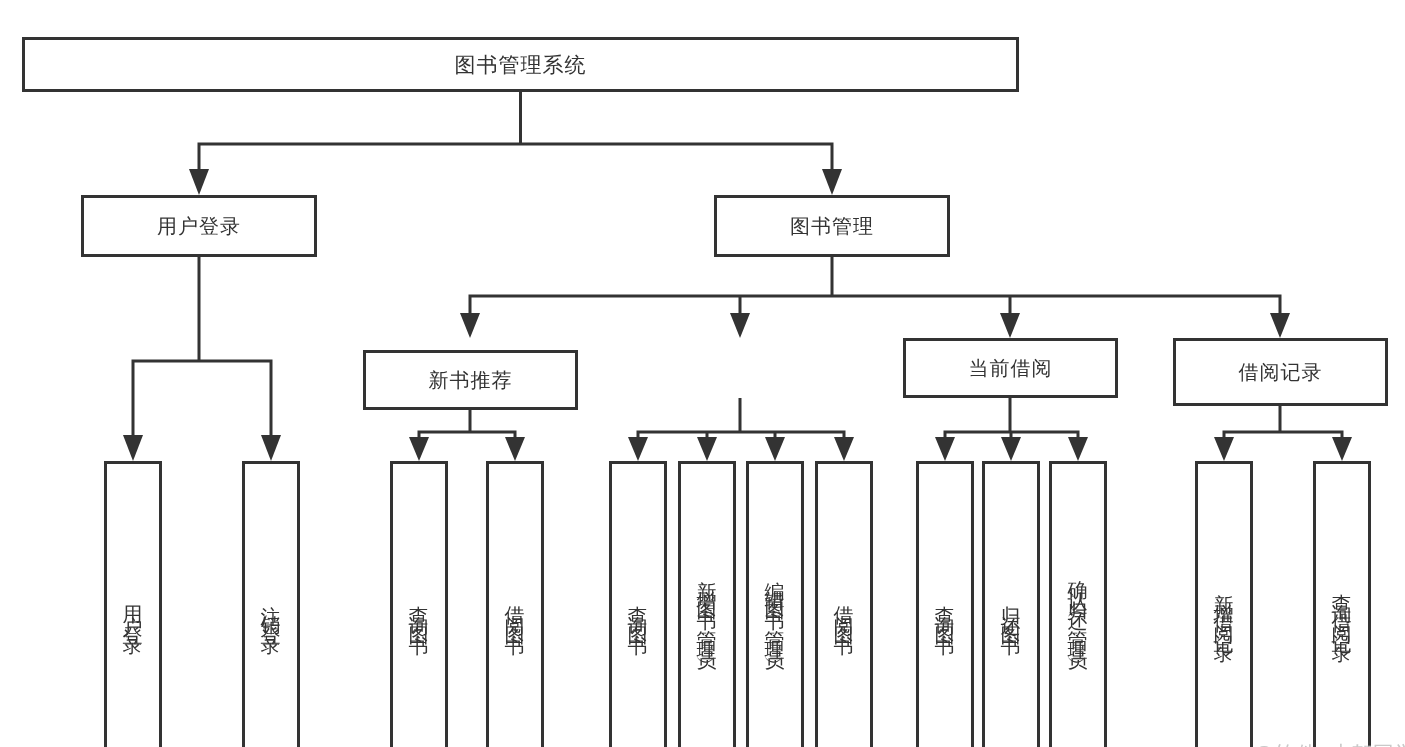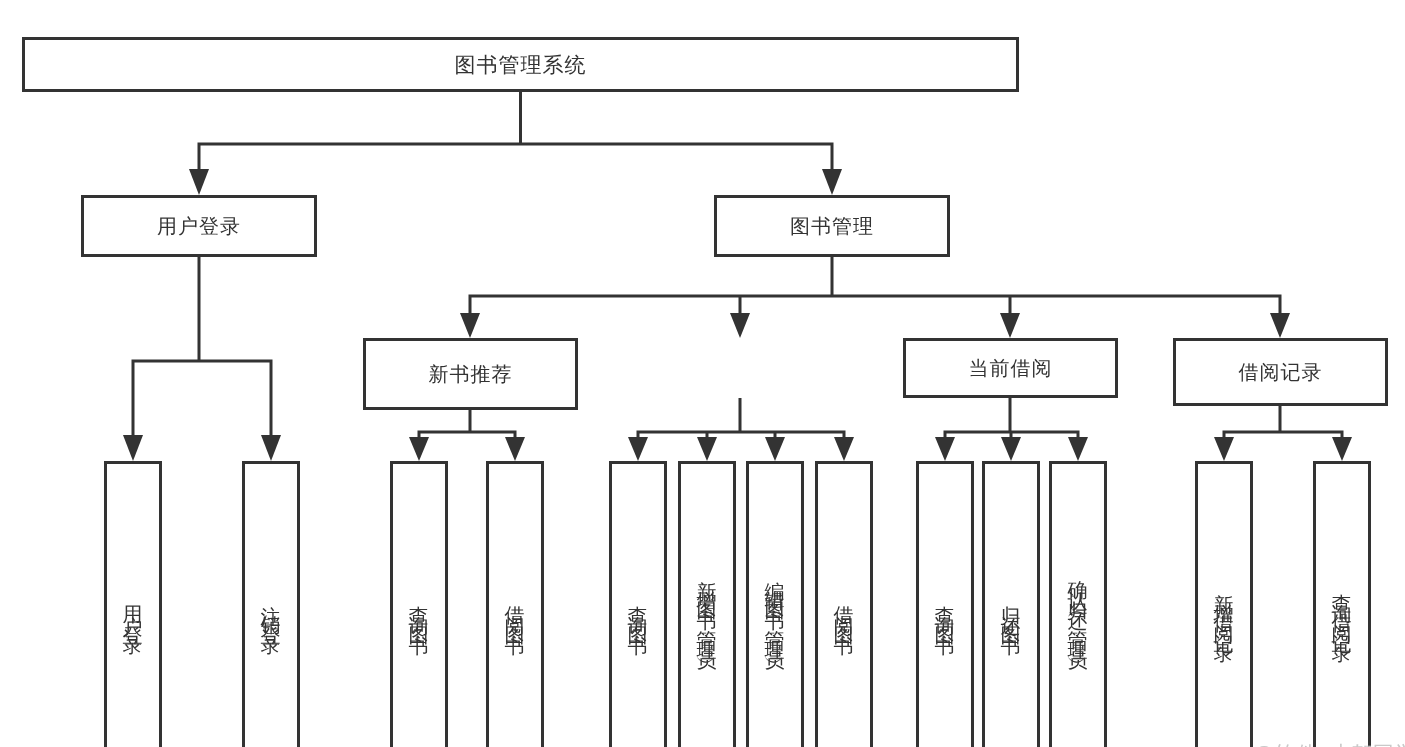--- a/index.html
+++ b/index.html
@@ -92,21 +92,21 @@
       <polygon class="carrow" points="1224,437 1214,413 1234,413"></polygon>
       <polygon class="carrow" points="1342,437 1332,413 1352,413"></polygon>
     </g>
   </svg>
 
   <div class="box root" style="left:22px;top:13px;width:997px;height:55px">图书管理系统</div>
 
   <div class="box" style="left:81px;top:171px;width:236px;height:62px">用户登录</div>
   <div class="box" style="left:714px;top:171px;width:236px;height:62px">图书管理</div>
 
-  <div class="box" style="left:363px;top:314px;width:215px;height:72px">新书推荐</div>
+  <div class="box" style="left:363px;top:326px;width:215px;height:60px">新书推荐</div>
   <div class="box" style="left:903px;top:314px;width:215px;height:60px">当前借阅</div>
   <div class="box" style="left:1173px;top:314px;width:215px;height:68px">借阅记录</div>
 
   <div class="box leaf" style="left:104px;top:437px;width:58px;height:298px">用户登录</div>
   <div class="box leaf" style="left:242px;top:437px;width:58px;height:298px">注销登录</div>
 
   <div class="box leaf" style="left:390px;top:437px;width:58px;height:298px">查询图书</div>
   <div class="box leaf" style="left:486px;top:437px;width:58px;height:298px">借阅图书</div>
 
   <div class="box leaf" style="left:609px;top:437px;width:58px;height:298px">查询图书</div>

